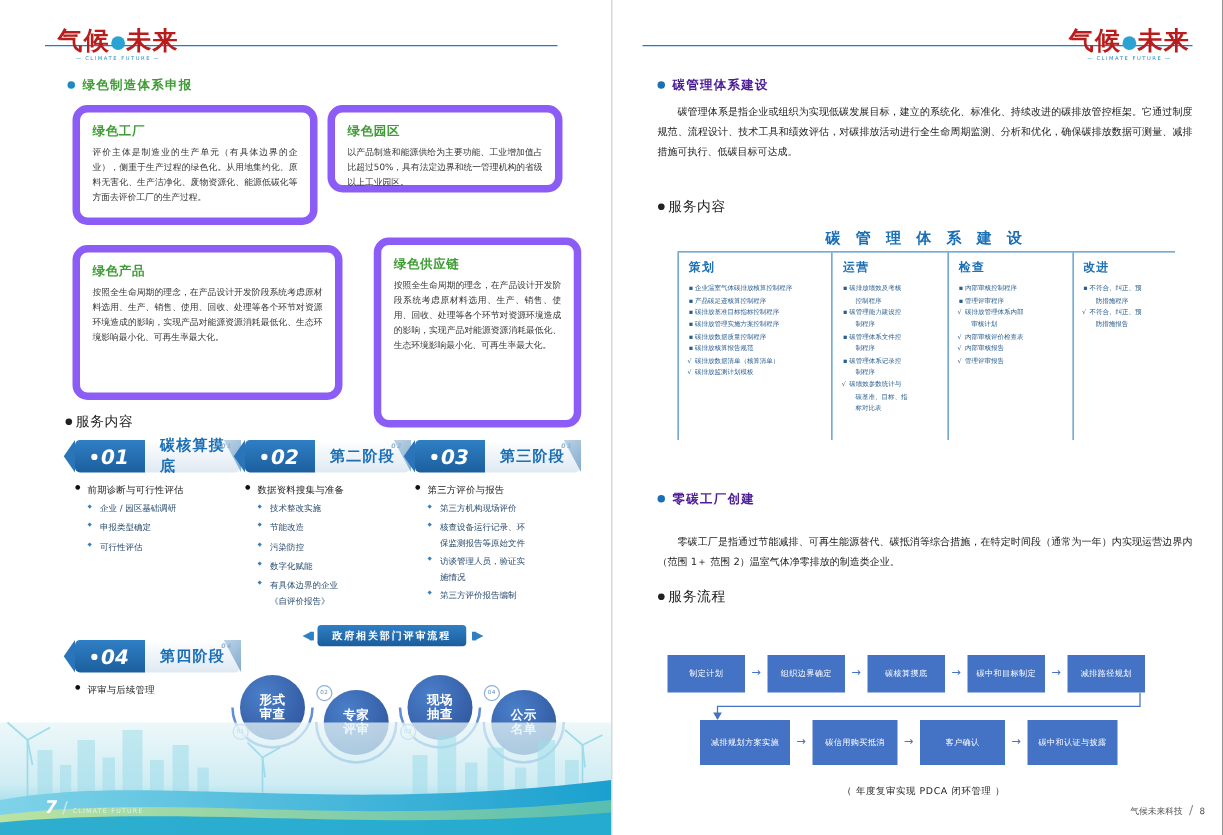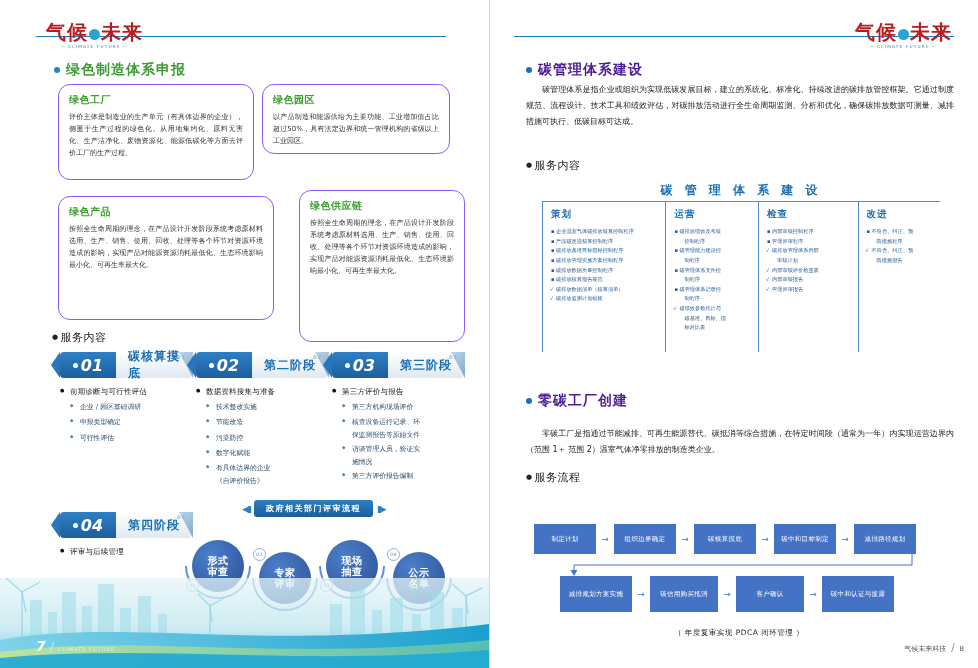--- a/index.html
+++ b/index.html
@@ -20,32 +20,32 @@
   .logo-main { font-size: 20px; font-weight: bold; color: #b91c1c; letter-spacing: 1px;
                white-space: nowrap; line-height: 1; }
   .logo-main .dot { display: inline-block; width: 11px; height: 11px; border-radius: 50%;
                     background: #2aa3d4; margin: 0 1px; position: relative; top: 1px; }
   .logo-sub { font-size: 4.2px; color: #1b8ac4; letter-spacing: 1.2px; margin-top: 2px;
               white-space: nowrap; }
   .logo-sub::before, .logo-sub::after { content: "—"; margin: 0 2px; }
 
   
   .sec-head { position: absolute; display: flex; align-items: center; gap: 6px;
-              font-size: 14px; font-weight: bold; letter-spacing: 1px; }
+              font-size: 10px; font-weight: bold; letter-spacing: 1px; }
   .sec-head .bullet { width: 6px; height: 6px; border-radius: 50%; }
   .sec-green { color: #3f9c35; }
   .sec-green .bullet { background: #1b8ac4; }
   .sec-blue { color: #4c1d95; }
   .sec-blue .bullet { background: #1b6fb5; }
 
   .sub-head { position: absolute; font-size: 11px; color: #222; letter-spacing: .5px; }
   .sub-head::before { content: "●"; font-size: 7px; position: relative; top: -2px; margin-right: 2px; }
 
   
-  .gcard { position: absolute; border: 1px solid #8b5cf6; border-radius: 12px;
+  .gcard { position: absolute; border: 6px solid #8b5cf6; border-radius: 12px;
            padding: 8px 10px 9px 10px; background: #fff; }
   .gcard h4 { font-size: 10px; color: #3f9c35; font-weight: bold; margin-bottom: 4px; letter-spacing: .5px; }
   .gcard p { font-size: 7px; line-height: 1.72; color: #333; text-align: justify; }
 
   
   .stage { position: absolute; }
   .stage-tag { position: relative; display: flex; align-items: stretch; height: 26px; }
   .tag-num { position: relative; width: 56px; background: linear-gradient(180deg,#2f7fc4,#1c5f9e);
              color: #fff; font-size: 16px; font-weight: bold; font-style: italic;
              display: flex; align-items: center; justify-content: center; gap: 3px;

